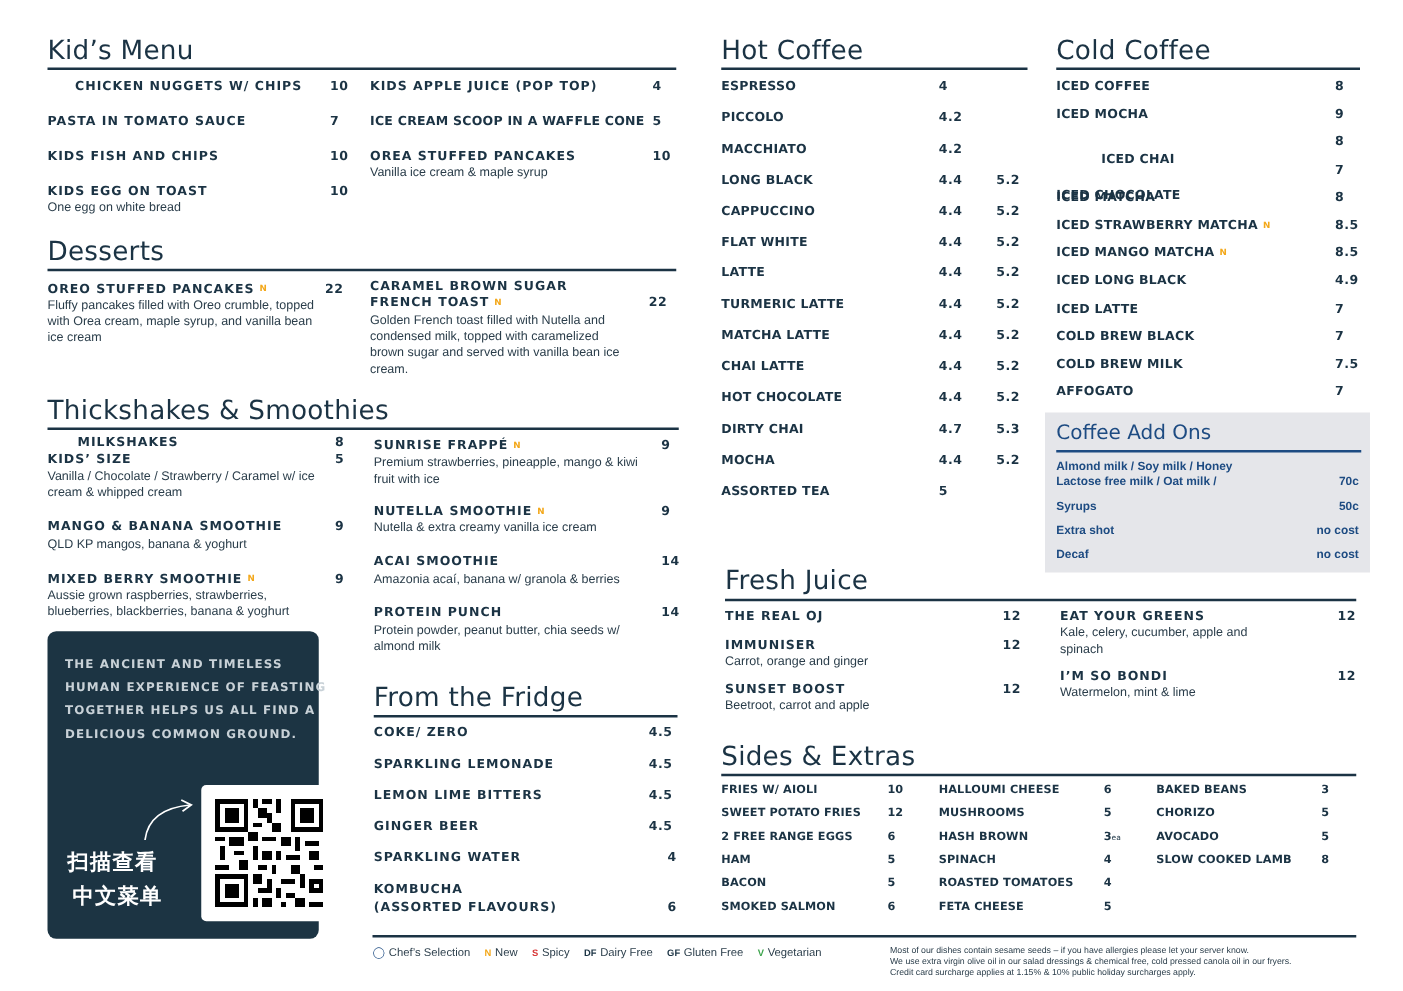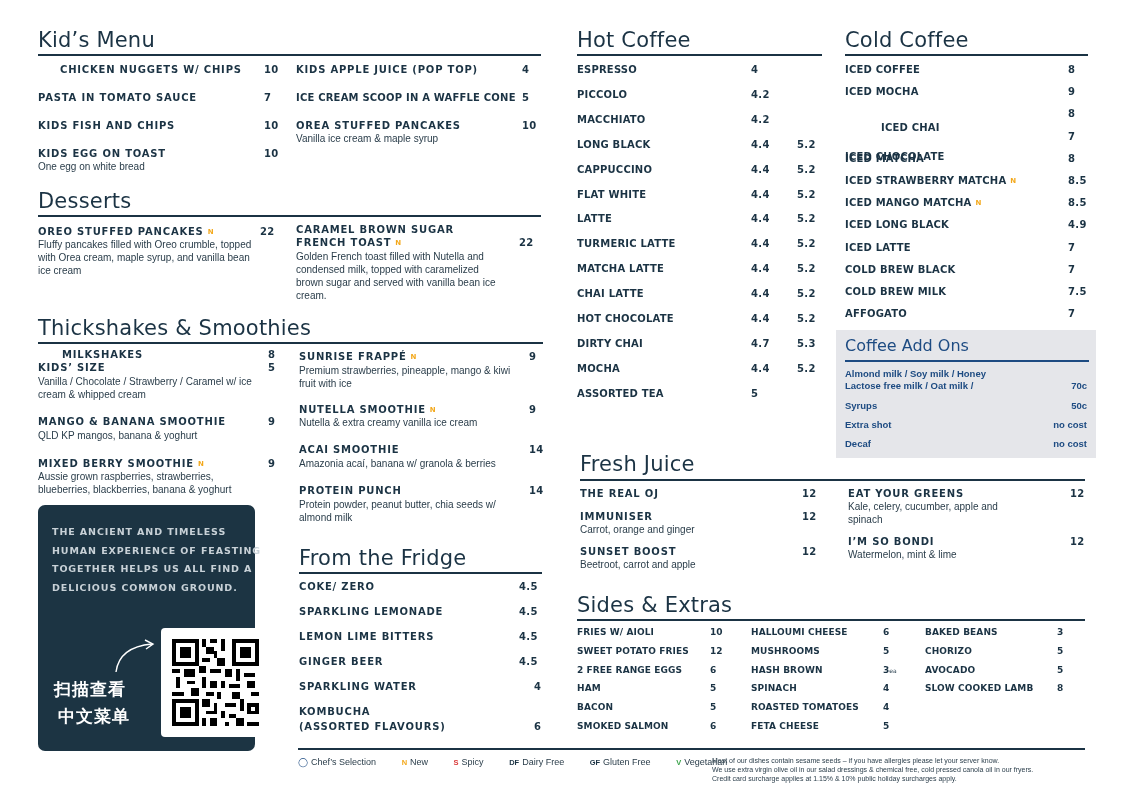--- a/index.html
+++ b/index.html
@@ -19,21 +19,21 @@
   .qr-box { position: absolute; left: 123px; top: 123px; width: 109px; height: 109px; background: #ffffff; border-radius: 4px; }
   .addons { position: absolute; left: 836px; top: 330px; width: 260px; height: 128px; background: #e5e6ea; }
   .addon-title { position: absolute; left: 9px; top: 6px; font-size: 16px; color: #1d4b82; font-family: "DejaVu Sans", sans-serif; }
   .addon-rule { position: absolute; left: 9px; top: 30px; width: 244px; height: 2px; background: #1d4b82; }
   .addon-txt { position: absolute; font-size: 9.5px; color: #1d4b82; font-family: "Liberation Sans", sans-serif; font-weight: 700; }
   .addon-price { position: absolute; right: 9px; font-size: 9.5px; color: #1d4b82; font-family: "Liberation Sans", sans-serif; font-weight: 700; }
   .side-item { position: absolute; font-size: 9px; font-weight: 700; color: #1b3344; letter-spacing: 0.1px; white-space: nowrap; font-family: "DejaVu Sans", sans-serif; }
   .side-price { position: absolute; font-size: 9px; font-weight: 700; color: #1b3344; white-space: nowrap; font-family: "DejaVu Sans", sans-serif; }
   .side-price small { font-size: 6px; font-weight: 400; }
   .legend { position: absolute; left: 298px; top: 757px; font-size: 9px; color: #2a3d4a; white-space: nowrap; font-family: "Liberation Sans", sans-serif; }
-  .legend span { margin-right: 23px; }
+  .legend span { margin-right: 9px; }
   .lg-code { font-weight: 700; font-size: 7.5px; margin-right: 3px !important; }
   .footnote { position: absolute; left: 712px; top: 756px; font-size: 7px; line-height: 9px; color: #2a3d4a; font-family: "Liberation Sans", sans-serif; }
 </style>
 </head>
 <body>
 
 <section>
   <div class="sec-title" style="left:38px;top:28px;">Kid’s Menu</div>
   <div class="rule" style="left:38px;top:54px;width:503px;"></div>
 

